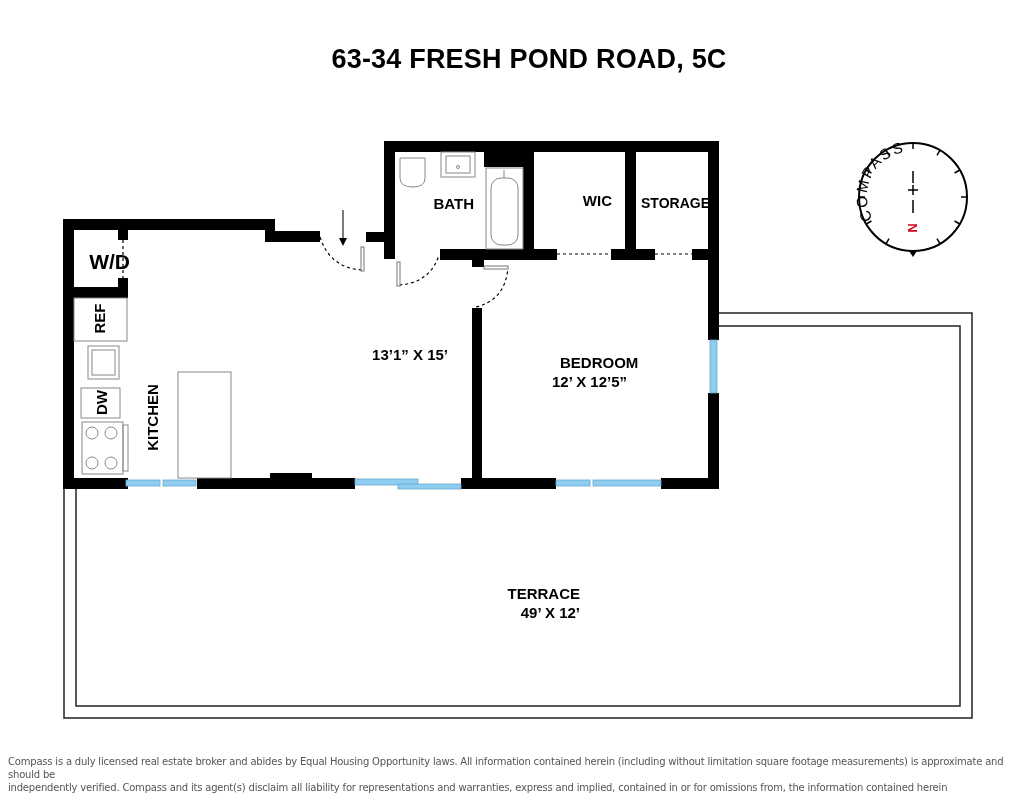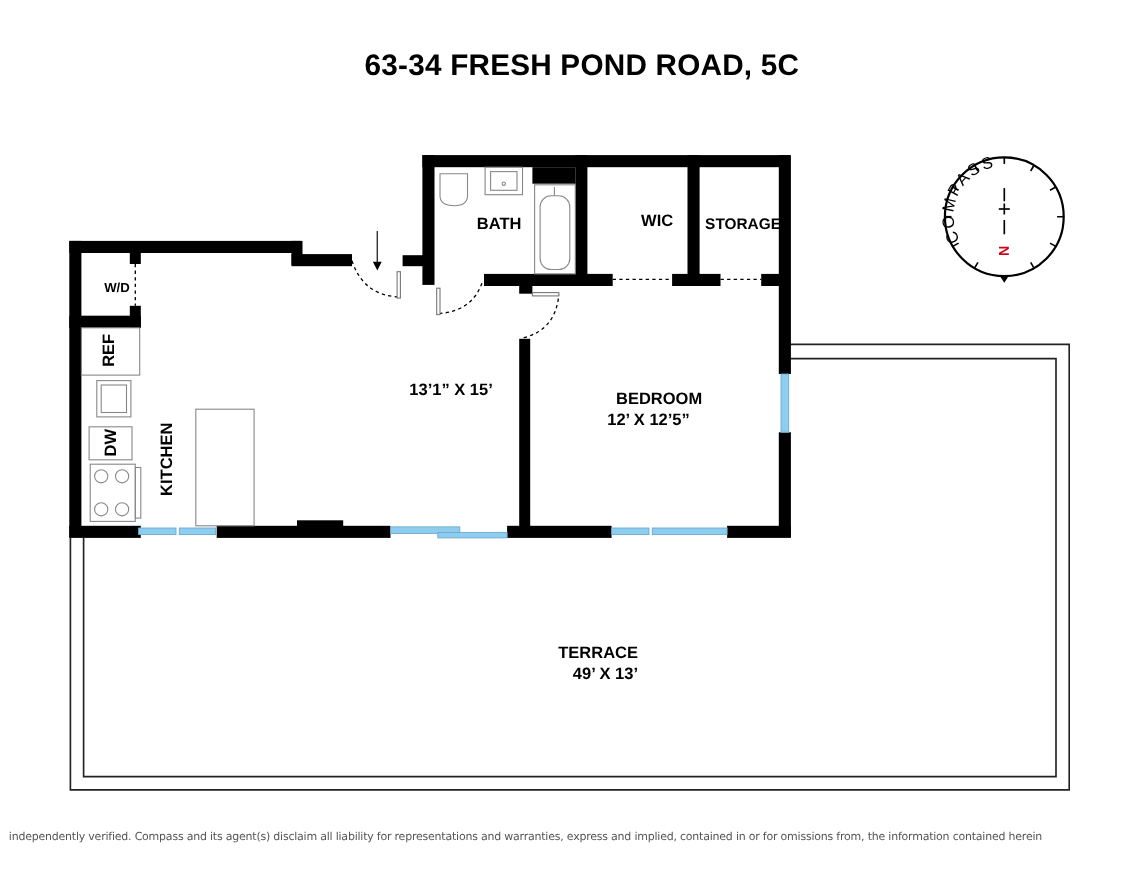--- a/index.html
+++ b/index.html
@@ -138,35 +138,36 @@
       <path id="compassArc" d="M -40 22 A 45 45 0 0 1 24 -38"></path>
     </defs>
     <text class="compass-text"><textPath href="#compassArc">COMPASS</textPath></text>
     <text x="0" y="36" text-anchor="middle" font-family="Liberation Sans, sans-serif" font-size="13" font-weight="bold" fill="#d0021b" transform="rotate(90 0 31)">N</text>
   </g>
 </svg>
 
 <div class="label" style="left:418px;top:194px;width:56px;">BATH</div>
 <div class="label" style="left:552px;top:191px;width:60px;">WIC</div>
 <div class="label" style="left:636px;top:194px;width:74px;font-size:14px;">STORAGE</div>
-<div class="label" style="left:76px;top:252px;width:42px;font-size:12px;">W/D</div>
+<div class="label" style="left:88px;top:252px;width:42px;font-size:21px;">W/D</div>
 
 <div class="vlabel" style="left:81px;top:310px;width:36px;text-align:center;">REF</div>
 <div class="vlabel" style="left:84px;top:394px;width:34px;text-align:center;">DW</div>
 <div class="vlabel" style="left:112px;top:409px;width:80px;text-align:center;">KITCHEN</div>
 
 <div class="label" style="left:262px;top:345px;width:186px;">
   <div style="padding-left:30px;">13’1” X 15’</div>
 </div>
 
 <div class="label" style="left:552px;top:353px;width:100px;text-align:left;">
   <div style="padding-left:8px;">BEDROOM</div>
   <div>12’ X 12’5”</div>
 </div>
 
 <div class="label" style="left:480px;top:584px;width:100px;">
   <div>TERRACE</div>
-  <div>49’ X 13’</div>
+  <div>49’ X 12’</div>
 </div>
 
 <div class="disclaimer">
+  <div>Compass is a duly licensed real estate broker and abides by Equal Housing Opportunity laws.  All information contained herein (including without limitation square footage measurements) is approximate and should be</div>
   <div>independently verified. Compass and its agent(s) disclaim all liability for representations and warranties, express and implied, contained in or for omissions from, the information contained herein</div>
 </div>
 
 </body></html>

